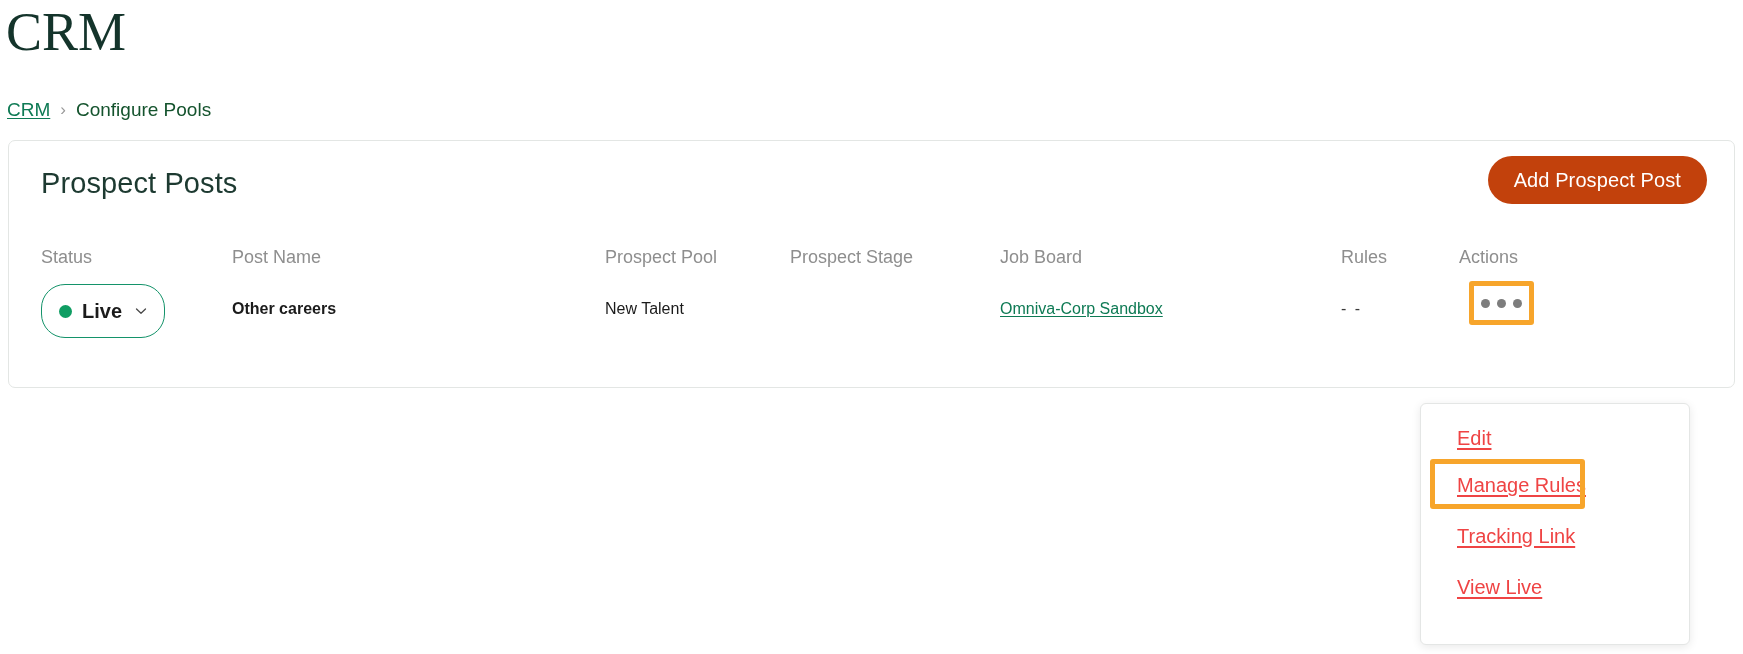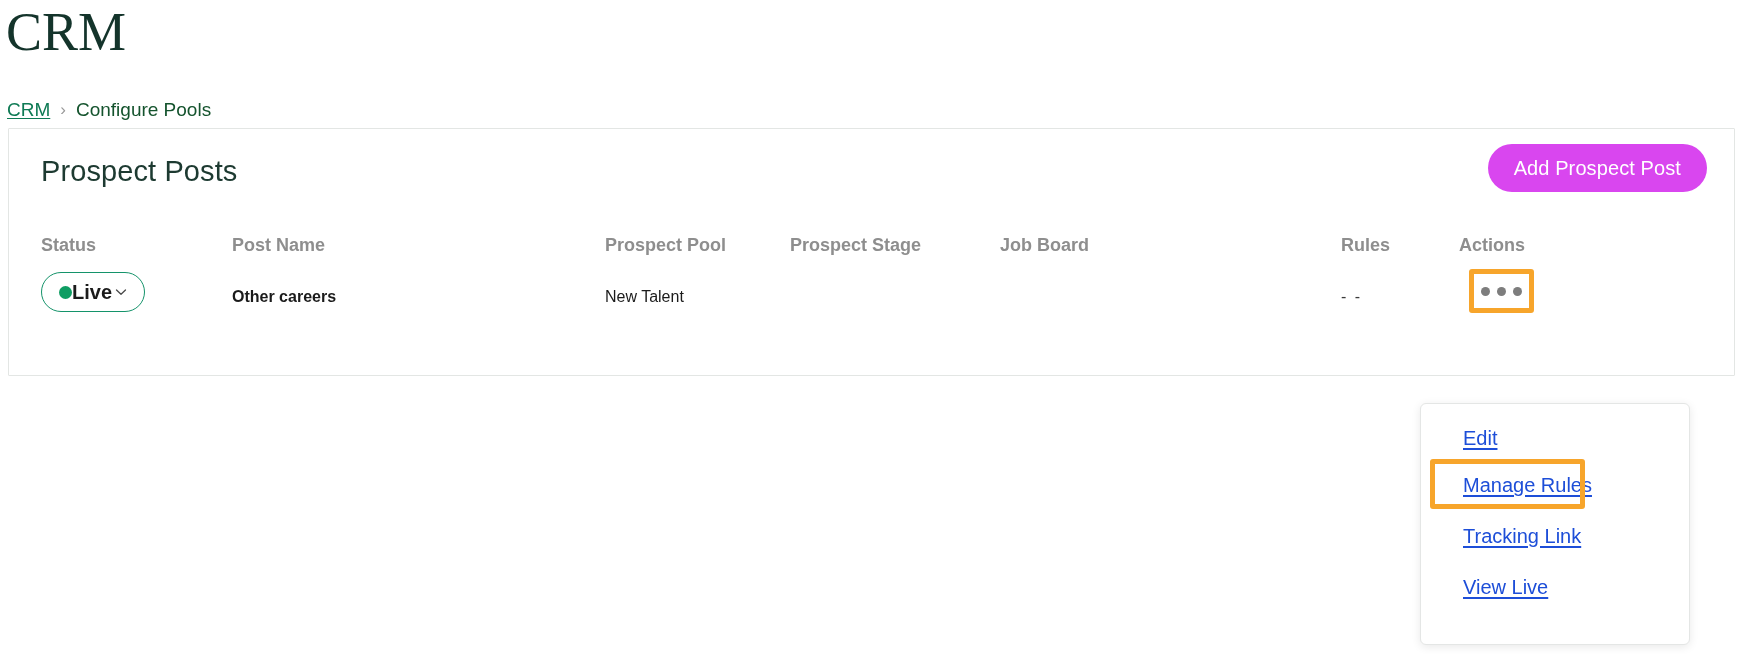--- a/index.html
+++ b/index.html
@@ -59,26 +59,26 @@
   .crumb-sep {
     color: #9a9a9a;
     font-size: 17px;
     line-height: 24px;
   }
 
   
   .card {
     position: absolute;
     left: 8px;
-    top: 128px;
+    top: 140px;
     width: 1727px;
     height: 248px;
     background: #ffffff;
     border: 1px solid #e3e6e4;
-    border-radius: 1px;
+    border-radius: 7px;
   }
 
   .card-title {
     position: absolute;
     left: 32px;
     top: 24px;
     font-size: 29px;
     line-height: 36px;
     color: #1d3a31;
     font-weight: 400;
@@ -86,21 +86,21 @@
   }
 
   .add-btn {
     position: absolute;
     right: 27px;
     top: 15px;
     height: 48px;
     padding: 0 26px;
     border: none;
     border-radius: 26px;
-    background: #d946ef;
+    background: #c2410c;
     color: #ffffff;
     font-family: "Liberation Sans", sans-serif;
     font-size: 20px;
     line-height: 48px;
     letter-spacing: 0.1px;
     cursor: pointer;
     white-space: nowrap;
   }
 
   
@@ -121,21 +121,21 @@
   .cell {
     position: absolute;
     top: 0;
     white-space: nowrap;
   }
 
   .th {
     font-size: 18px;
     line-height: 24px;
     color: #8e8e8e;
-    font-weight: 700;
+    font-weight: 400;
   }
 
   .td {
     font-size: 16px;
     line-height: 24px;
     color: #1b1b1b;
     top: 18px;
   }
   .td.bold { font-weight: 700; }
 
@@ -156,21 +156,22 @@
 
   .c-rules.td  { left: 1332px; color: #3a3a3a; letter-spacing: 2px; }
 
   
   .status-pill {
     position: absolute;
     left: 32px;
     top: 5px;
     display: inline-flex;
     align-items: center;
-    height: 40px;
+    gap: 10px;
+    height: 54px;
     padding: 0 16px 0 17px;
     border: 1px solid #14936a;
     border-radius: 24px;
     background: #ffffff;
     cursor: pointer;
   }
   .status-dot {
     width: 13px;
     height: 13px;
     border-radius: 50%;
@@ -223,24 +224,24 @@
     width: 270px;
     height: 242px;
     background: #ffffff;
     border: 1px solid #e4e6e5;
     border-radius: 6px;
     box-shadow: 0 2px 10px rgba(0,0,0,0.09);
     z-index: 20;
   }
   .menu-item {
     position: absolute;
-    left: 42px;
+    left: 36px;
     font-size: 20px;
     line-height: 26px;
-    color: #1d4ed8;
+    color: #ef4444;
     text-decoration: underline;
     text-underline-offset: 3px;
     cursor: pointer;
     white-space: nowrap;
   }
   .mi-0 { top: 21px; }
   .mi-1 { top: 68px; }
   .mi-2 { top: 119px; }
   .mi-3 { top: 170px; }
 
@@ -294,20 +295,21 @@
           <span class="chev">
             <svg width="14" height="14" viewBox="0 0 14 14" aria-hidden="true">
               <path d="M2.5 5 L7 9.2 L11.5 5" fill="none" stroke="#4a4a4a" stroke-width="1.3" stroke-linecap="round" stroke-linejoin="round"></path>
             </svg>
           </span>
         </div>
 
         <span class="cell td bold c-postname">Other careers</span>
         <span class="cell td c-pool">New Talent</span>
         <span class="cell td c-stage"></span>
+        <span class="cell td td-link c-board">Omniva-Corp Sandbox</span>
         <span class="cell td c-rules">- -</span>
 
         <div class="actions-wrap">
           <span class="kebab-dot"></span>
           <span class="kebab-dot"></span>
           <span class="kebab-dot"></span>
         </div>
 
       </div>
     </div>

